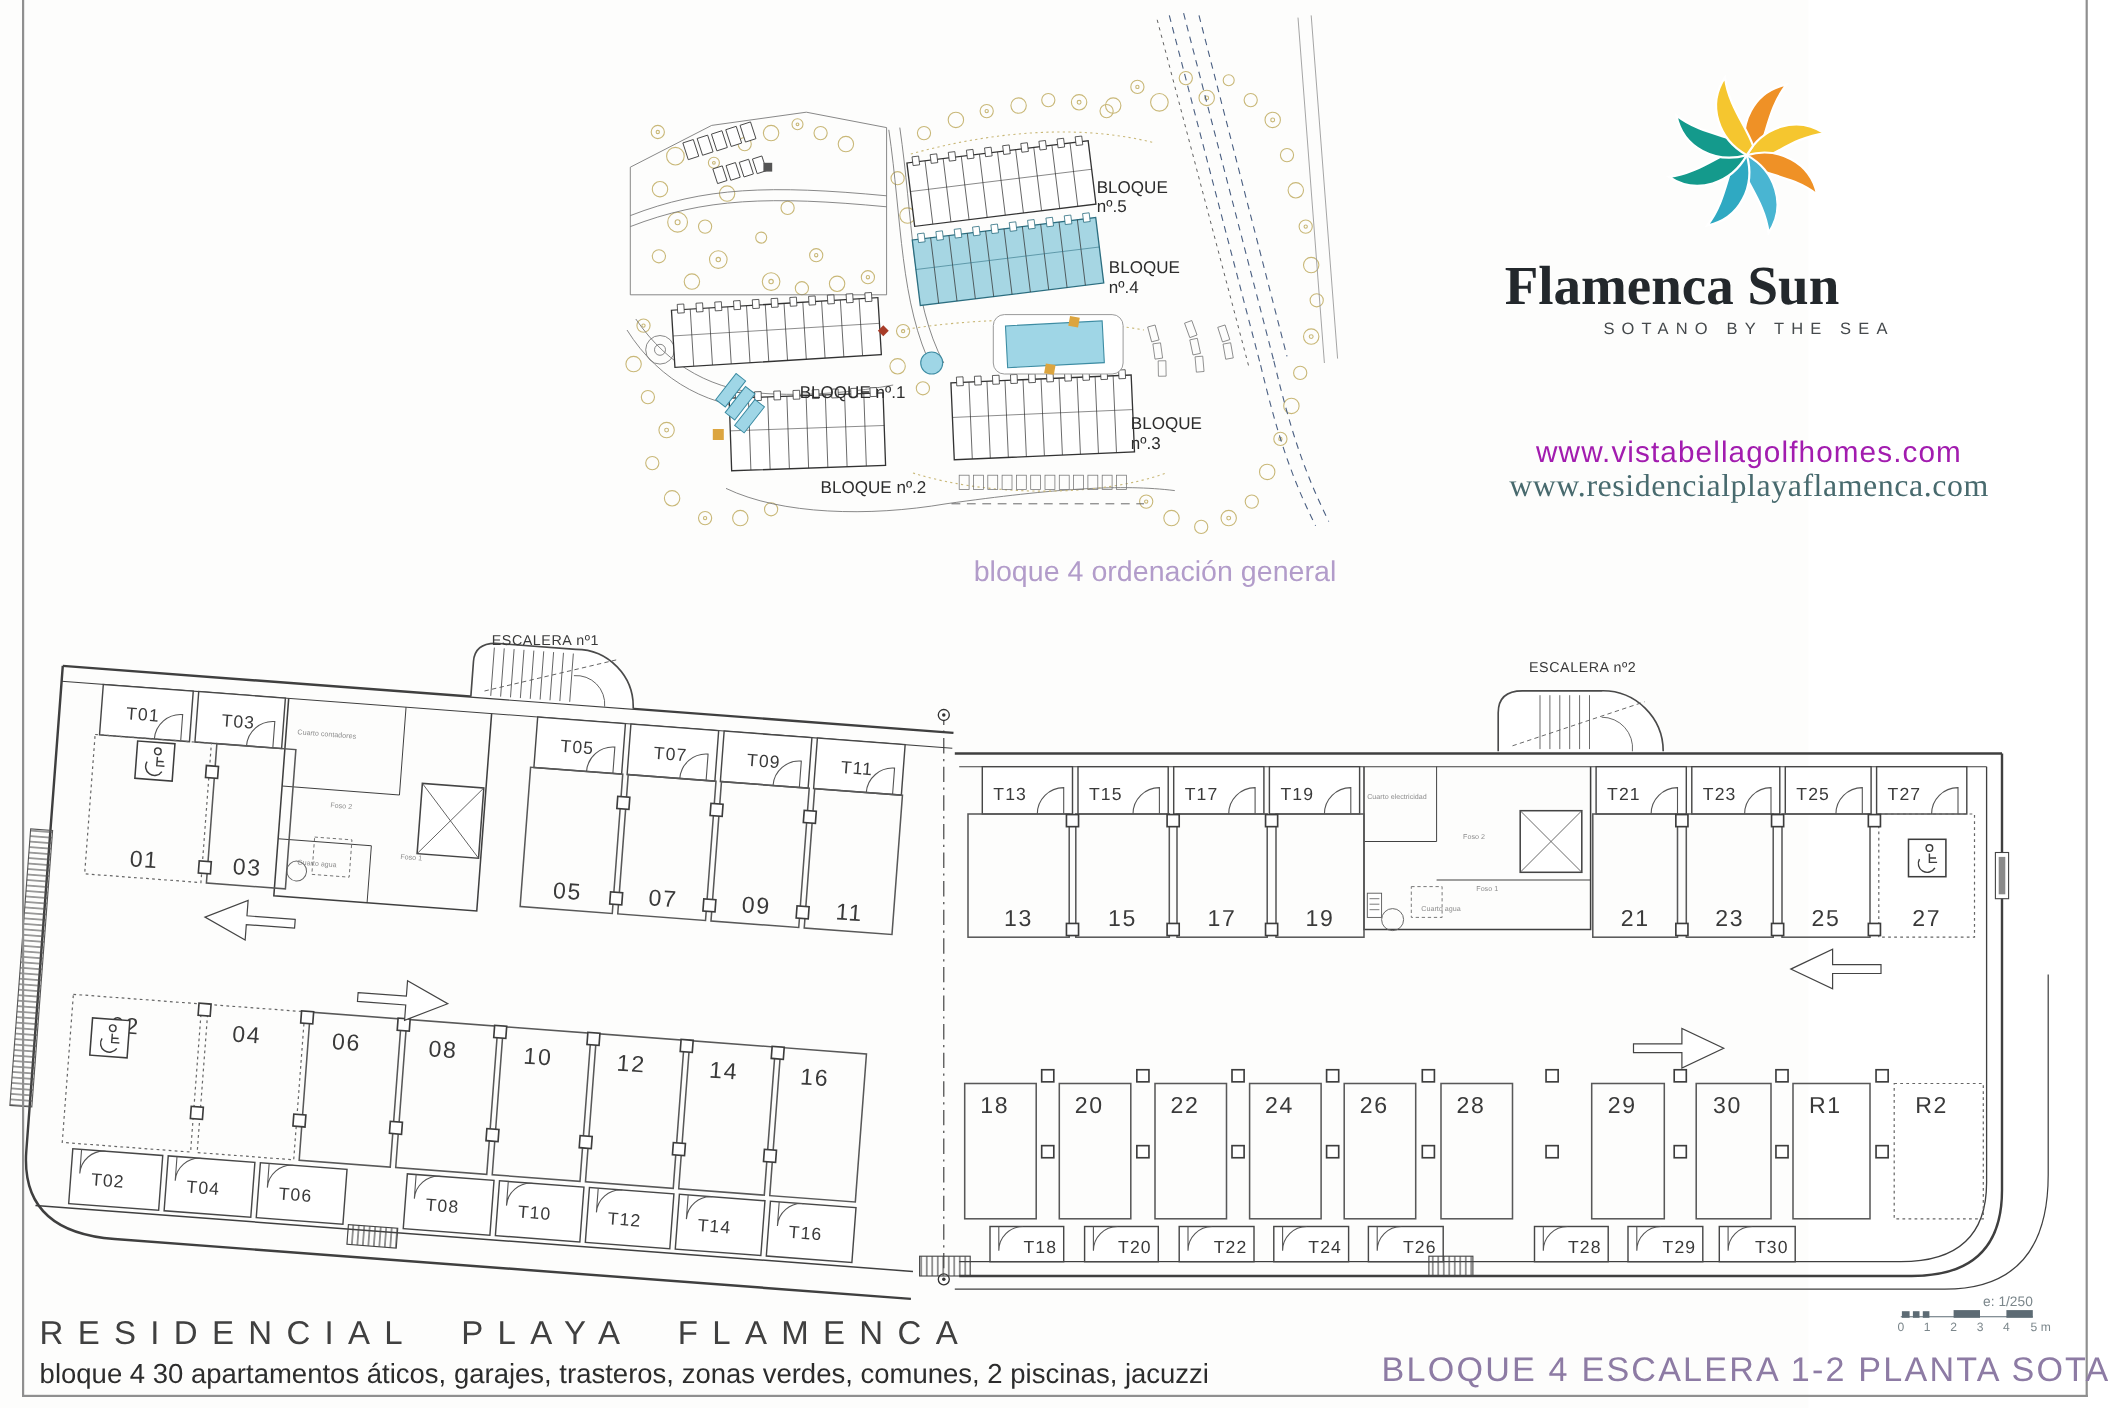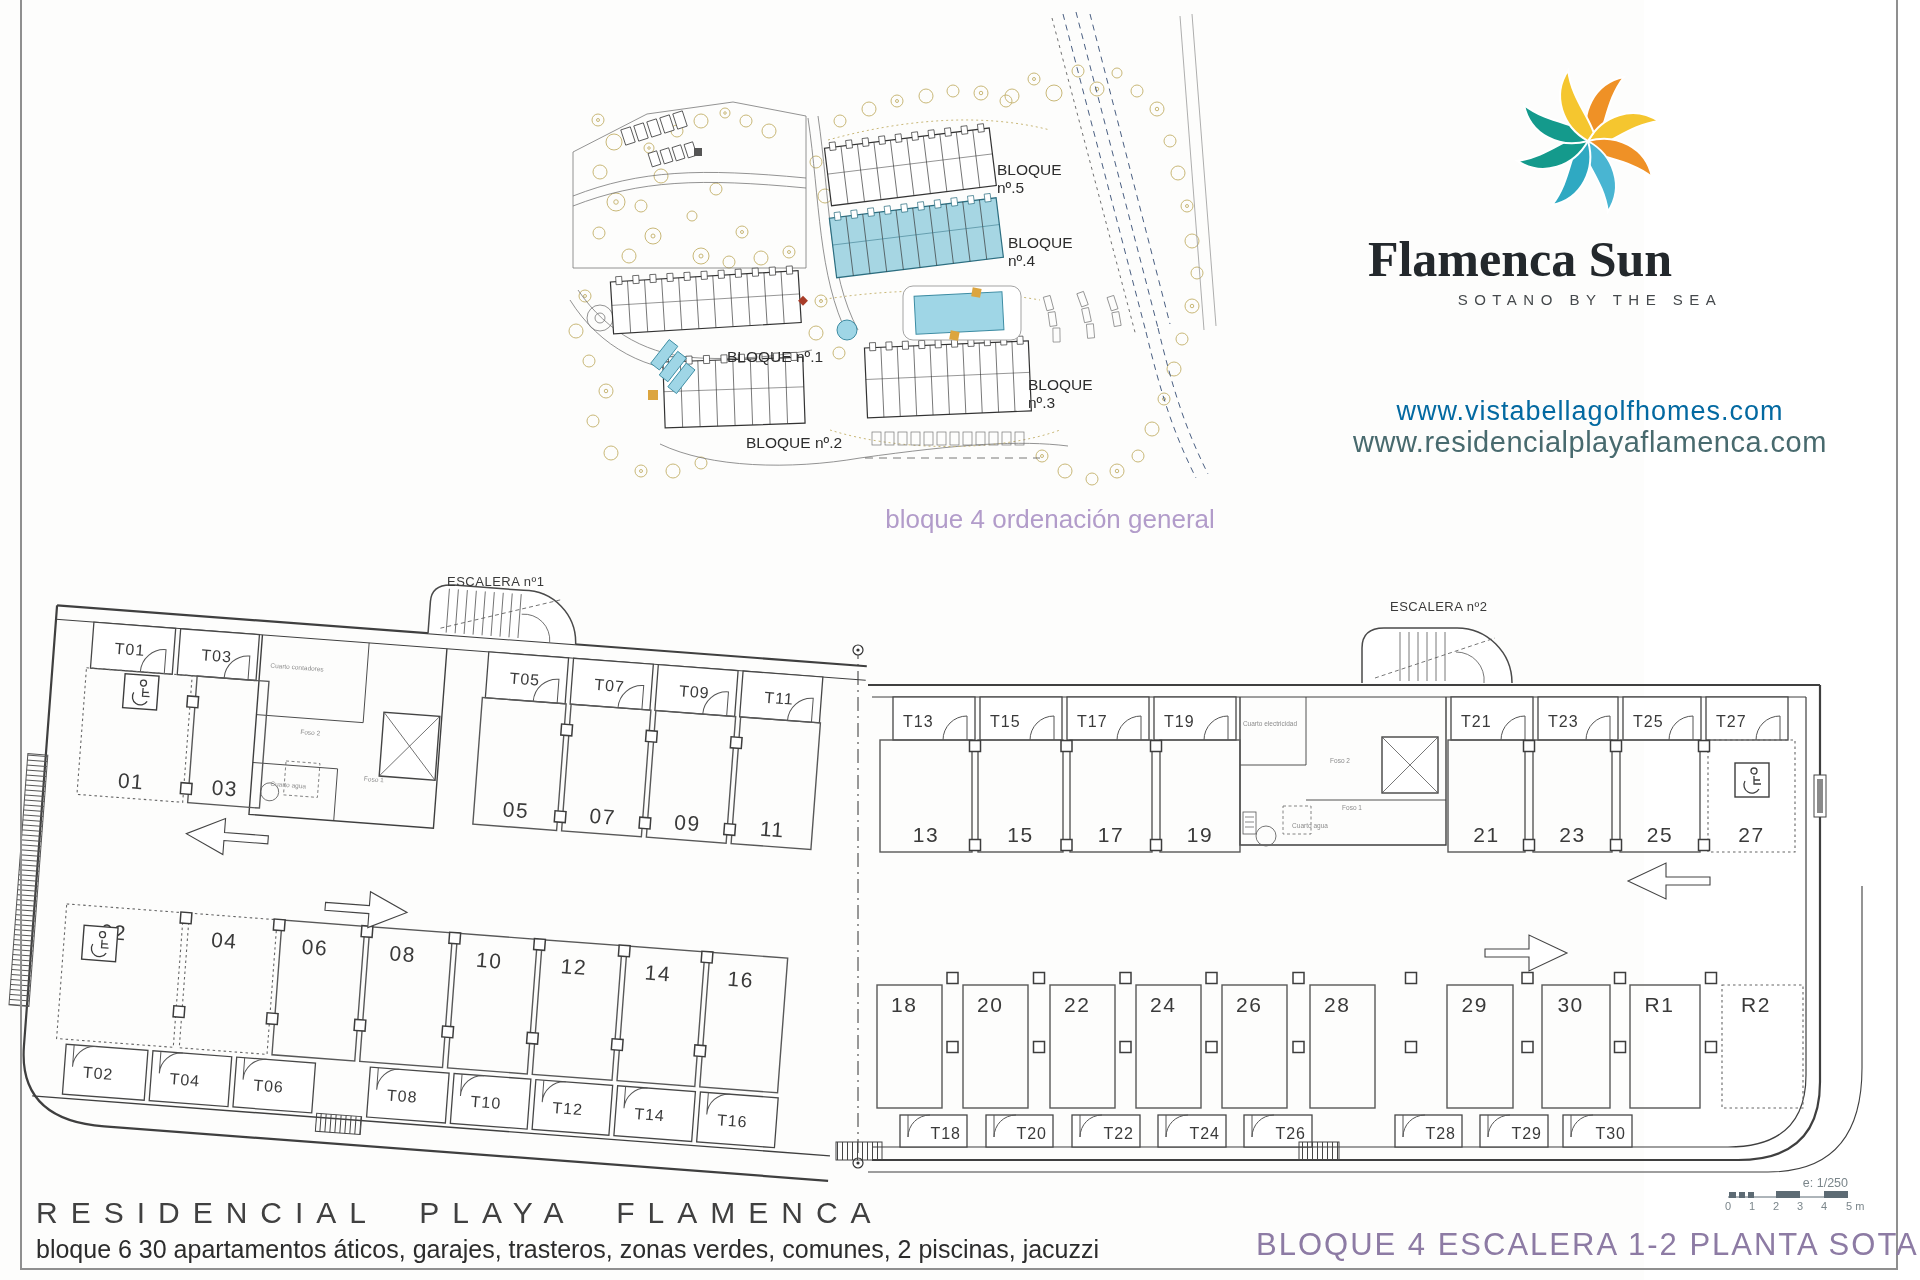--- a/index.html
+++ b/index.html
@@ -7,22 +7,22 @@
   .abs{position:absolute;}
   #page{position:relative;width:1644px;height:1280px;background:#fdfdfc;}
   
   .frame-v{width:2px;background:#8f8f8f;top:0;height:1270px;}
   .frame-b{left:20px;width:1878px;height:2px;background:#8f8f8f;top:1268px;}
   
   #brand-name{left:1300px;top:230px;width:440px;text-align:center;
     font-family:"Liberation Serif",serif;font-weight:700;font-size:50px;color:#23282c;}
   #brand-tagline{left:1370px;top:291px;width:440px;text-align:center;
     font-size:15px;letter-spacing:6.5px;color:#45494c;}
-  #website1{left:1290px;top:396px;width:600px;text-align:center;font-size:27px;letter-spacing:1px;color:#0369a1;}
-  #website2{left:1290px;top:426px;width:600px;text-align:center;font-size:29px;letter-spacing:.5px;color:#486a6e;}
+  #website1{left:1290px;top:396px;width:600px;text-align:center;font-size:27px;letter-spacing:1px;color:#a21caf;}
+  #website2{left:1290px;top:426px;width:600px;text-align:center;font-size:29px;letter-spacing:.5px;color:#486a6e;font-family:Liberation Serif, serif;}
   #siteplan-caption{left:878px;top:504px;width:344px;text-align:center;font-size:26px;color:#b29cca;}
   
   #footer-title{left:36px;top:1196px;font-size:30px;font-weight:400;letter-spacing:13px;word-spacing:20px;color:#404040;white-space:nowrap;}
   #footer-subtitle{left:36px;top:1235px;font-size:25px;color:#2c2c2c;white-space:nowrap;}
   #plan-title{left:1256px;top:1227px;width:618px;text-align:right;font-size:31px;letter-spacing:2px;color:#8d7ba4;white-space:nowrap;}
   
   svg text{font-family:"Liberation Sans",sans-serif;}
   .wall{fill:none;stroke:#3f3f3f;}
   .bay{fill:none;stroke:#585858;stroke-width:1.4;}
   .bay.dotted{stroke-dasharray:2.5,3;stroke-width:1.1;stroke:#666;}
@@ -709,15 +709,15 @@
       </g>
   </svg>
   <div class="abs" id="brand-name">Flamenca Sun</div>
   <div class="abs" id="brand-tagline">SOTANO BY THE SEA</div>
   <div class="abs" id="website1">www.vistabellagolfhomes.com</div>
   <div class="abs" id="website2">www.residencialplayaflamenca.com</div>
 
   <div class="abs" id="siteplan-caption">bloque 4 ordenación general</div>
 
   <div class="abs" id="footer-title">RESIDENCIAL PLAYA FLAMENCA</div>
-  <div class="abs" id="footer-subtitle">bloque 6 30 apartamentos áticos, garajes, trasteros, zonas verdes, comunes, 2 piscinas, jacuzzi</div>
+  <div class="abs" id="footer-subtitle">bloque 4 30 apartamentos áticos, garajes, trasteros, zonas verdes, comunes, 2 piscinas, jacuzzi</div>
   <div class="abs" id="plan-title">BLOQUE 4 ESCALERA 1-2 PLANTA SOTANO</div>
 </div>
 
 </body></html>

